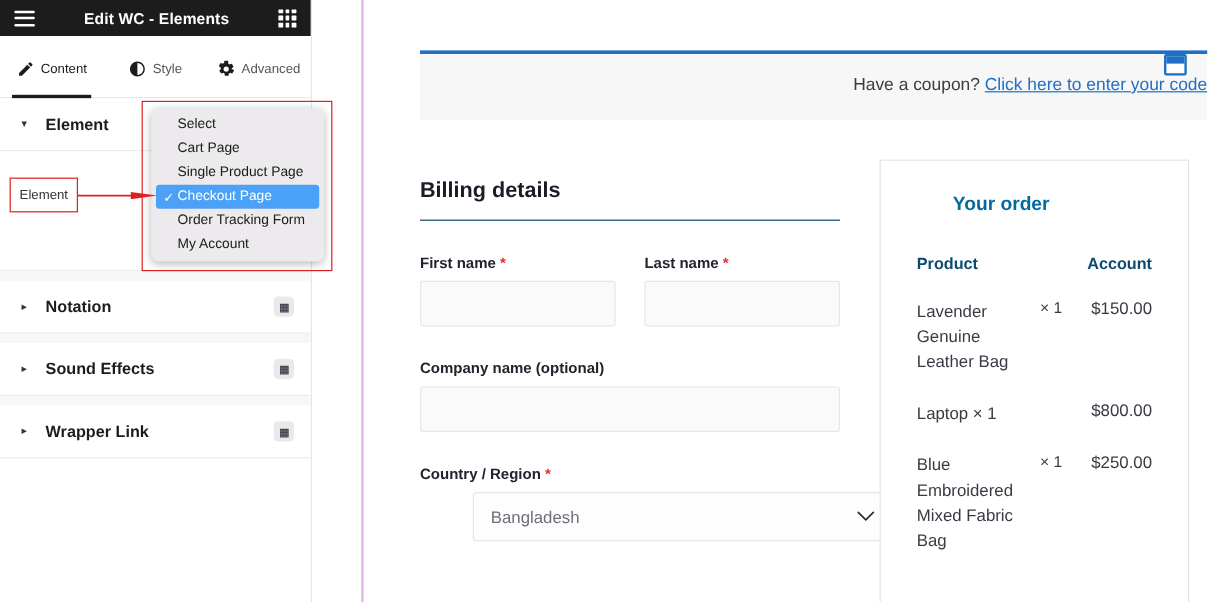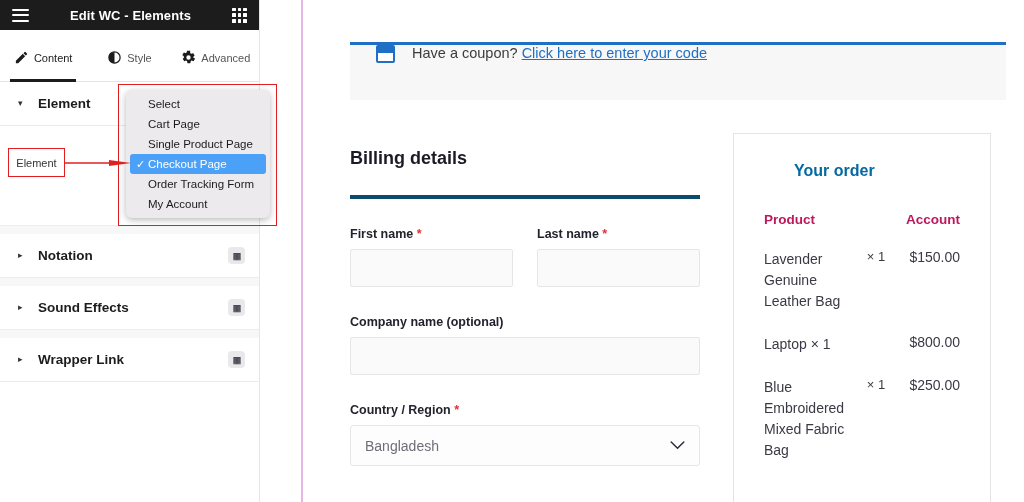--- a/index.html
+++ b/index.html
@@ -115,59 +115,59 @@
   }
 
   
   .preview {
     position: absolute; left: 304px; top: 0; right: 0; bottom: 0;
     background: #ffffff; overflow: hidden;
   }
   .coupon-bar {
     position: absolute; left: 46px; top: 42px; right: 18px;
     background: #f7f7f7; border-top: 3px solid #1f6fc4;
-    height: 58px; display: flex; align-items: flex-start; padding-left: 26px;
+    height: 58px; display: flex; align-items: flex-end; padding-left: 26px; flex-direction: column;
   }
   .coupon-icon {
     width: 19px; height: 18px; border: 2px solid #1f6fc4; border-radius: 2px;
     background: #ffffff; margin-right: 17px; position: relative; flex: none;
   }
   .coupon-icon::before {
     content: ""; position: absolute; left: 0; right: 0; top: 0; height: 6px;
     background: #1f6fc4;
   }
   .coupon-text { font-size: 14.5px; color: #3c3c3c; }
   .coupon-link { color: #1f6fc4; cursor: pointer; }
 
   .billing { position: absolute; left: 46px; top: 148px; width: 350px; }
-  .billing-h { font-size: 18px; font-weight: bold; color: #1b1b26; padding-bottom: 26px; border-bottom: 4px solid #0c4a6e; }
+  .billing-h { font-size: 18px; font-weight: bold; color: #1b1b26; padding-bottom: 14px; border-bottom: 1px solid #0c4a6e; }
   .field-label { font-size: 12.5px; font-weight: bold; color: #23232e; margin-bottom: 8px; }
   .req { color: #e0303a; }
   .field-input {
     border: 1px solid #e6e6e6; background: #fafafa; border-radius: 2px;
     height: 38px; width: 100%;
   }
   .row2 { display: flex; gap: 24px; margin-top: 28px; }
   .row2 > div { flex: 1; }
   .block { margin-top: 28px; }
   .select-box {
     border: 1px solid #e6e6e6; background: #fdfdfd; border-radius: 3px;
     height: 41px; width: 100%; display: flex; align-items: center;
-    padding: 0 14px; justify-content: space-between; cursor: pointer;
+    padding: 0 14px; justify-content: space-between; cursor: pointer; margin-left: 44px;
   }
   .select-value { font-size: 14px; color: #6e6e78; }
   .chev { color: #2a2a33; font-size: 13px; line-height: 1; }
 
   
   .order-box {
     position: absolute; left: 429px; top: 133px; width: 258px; bottom: -40px;
     border: 1px solid #e4e4e4; background: #ffffff; padding: 28px 30px 0 30px;
   }
   .order-title { font-size: 16px; font-weight: bold; color: #0369a1; margin-bottom: 32px; margin-left: 30px; }
-  .order-head { display: flex; font-size: 13.5px; font-weight: bold; color: #be185d; margin-bottom: 22px; }
+  .order-head { display: flex; font-size: 13.5px; font-weight: bold; color: #0c4a6e; margin-bottom: 22px; }
   .o-name { width: 106px; }
   .o-qty { width: 44px; }
   .o-sub { flex: 1; }
   .order-row { display: flex; font-size: 14px; color: #3a3a44; margin-bottom: 22px; }
   .order-row .o-name { line-height: 1.5; }
   .order-row .o-qty { font-size: 13px; color: #3a3a44; }
 </style>
 </head>
 <body>
 

